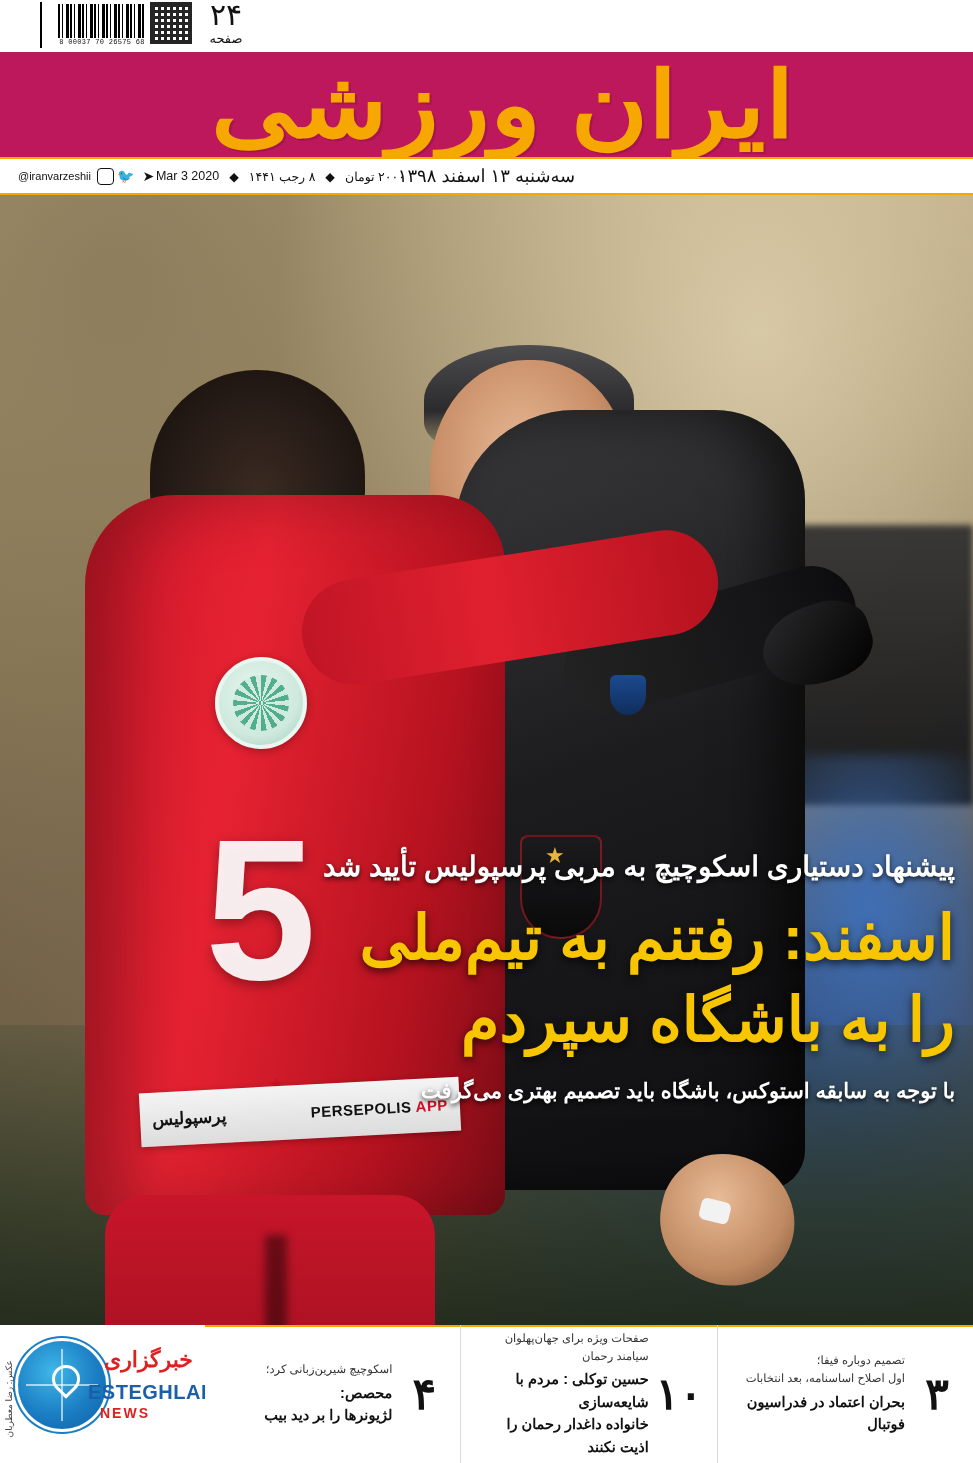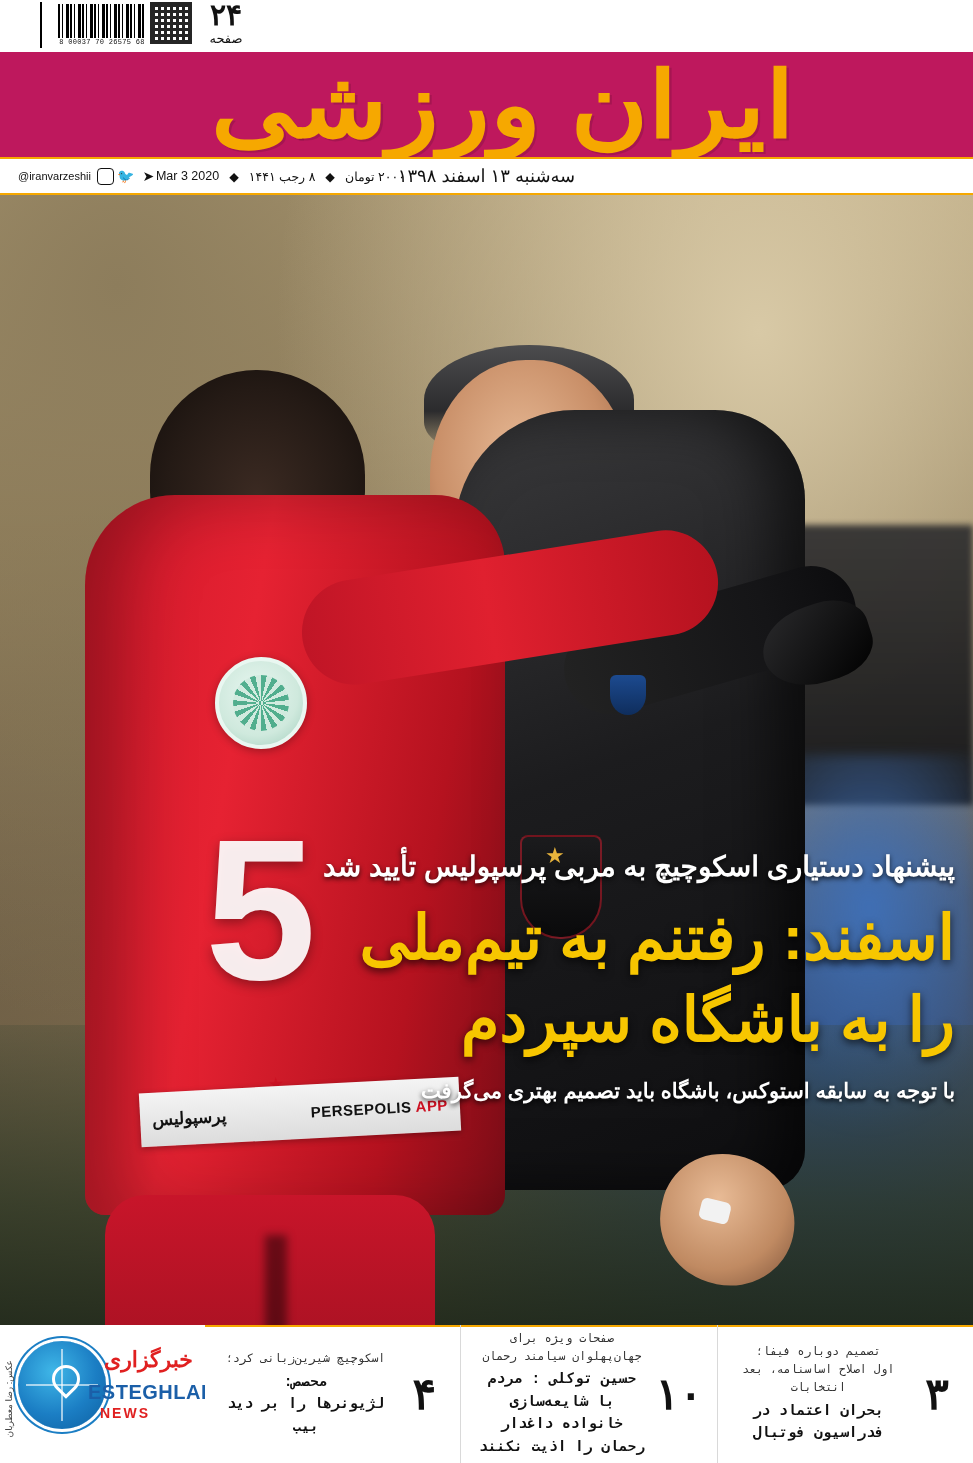--- a/index.html
+++ b/index.html
@@ -69,21 +69,21 @@
   .pages-badge {
     position: absolute;
     top: 0px;
     left: 196px;
     width: 60px;
     text-align: center;
     line-height: 1;
   }
   .pages-num {
     font-size: 30px;
-    font-weight: bold;
+    font-weight: normal;
     color: #111;
     letter-spacing: -1px;
   }
   .pages-label {
     font-size: 13px;
     color: #111;
     margin-top: 2px;
   }
   .rule-left {
     position: absolute;
@@ -464,24 +464,23 @@
   .teaser:last-child { border-left: none; }
   .teaser-num {
     font-size: 44px;
     font-weight: bold;
     color: #111;
     line-height: 1;
     min-width: 44px;
     text-align: center;
   }
   .teaser-text {
-    text-align: center;
+    text-align: right;
     direction: rtl;
     line-height: 1.55;
-    font-family: Liberation Mono, monospace;
   }
   .teaser-over {
     font-size: 11.5px;
     color: #333;
   }
   .teaser-main {
     font-size: 14.5px;
     font-weight: bold;
     color: #111;
     margin-top: 3px;

